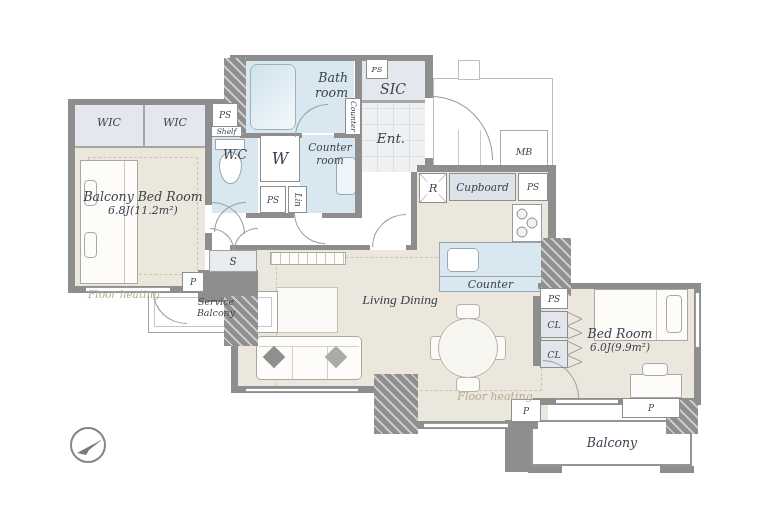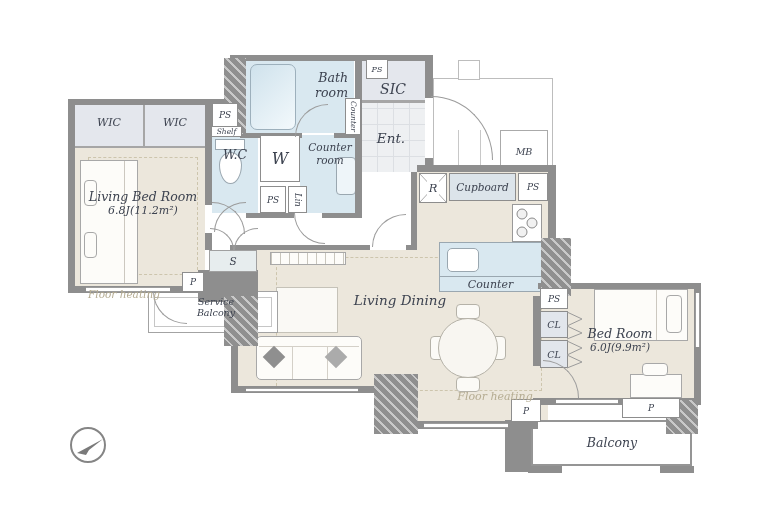--- a/index.html
+++ b/index.html
@@ -221,38 +221,38 @@
 <div class="arc bl" style="left:153px;top:292px;width:34px;height:32px;"></div>
 <div class="arc tr" style="left:210px;top:228px;width:24px;height:22px;"></div>
 <div class="arc tl" style="left:234px;top:228px;width:24px;height:22px;"></div>
 <svg class="ab" style="left:566px;top:311px;" width="20" height="58">
   <path d="M1,1 L16,8 L1,15 M1,15 L16,22 L1,28 M1,30 L16,37 L1,44 M1,44 L16,51 L1,57" fill="none" stroke="#9b9b9b" stroke-width="1"></path>
 </svg>
 
 <div class="lbl" style="left:78px;top:116px;width:62px;font-size:11px;">WIC</div>
 <div class="lbl" style="left:146px;top:116px;width:58px;font-size:11px;">WIC</div>
 <div class="lbl" style="left:78px;top:189px;width:130px;">
-  <div style="font-size:12.5px;">Living Bed Room</div>
+  <div style="font-size:12.5px;">Balcony Bed Room</div>
   <div style="font-size:11px;">6.8J(11.2m²)</div>
 </div>
 <div class="lbl fh" style="left:88px;top:271px;width:100px;font-size:10.5px;text-align:left;">Floor heating</div>
 <div class="lbl" style="left:212px;top:147px;width:46px;font-size:12.5px;">W.C</div>
 <div class="lbl" style="left:294px;top:70px;width:54px;font-size:12.5px;text-align:right;">
   <div>Bath</div>
   <div>room</div>
 </div>
 <div class="lbl" style="left:300px;top:141px;width:60px;font-size:10.5px;">
   <div>Counter</div>
   <div>room</div>
 </div>
 <div class="lbl" style="left:362px;top:81px;width:62px;font-size:14px;">SIC</div>
 <div class="lbl" style="left:362px;top:130px;width:58px;font-size:13.5px;">Ent.</div>
 <div class="lbl" style="left:502px;top:146px;width:44px;font-size:9.5px;">MB</div>
 <div class="lbl" style="left:338px;top:292px;width:124px;">
-  <div style="font-size:13.5px;">Living Dining</div>
+  <div style="font-size:13.5px;font-family:Liberation Serif, serif;">Living Dining</div>
 </div>
 <div class="lbl fh" style="left:446px;top:373px;width:98px;font-size:11px;">Floor heating</div>
 <div class="lbl" style="left:178px;top:296px;width:76px;font-size:9.5px;">
   <div>Service</div>
   <div>Balcony</div>
 </div>
 <div class="lbl" style="left:564px;top:326px;width:112px;">
   <div style="font-size:12.5px;">Bed Room</div>
   <div style="font-size:10.5px;">6.0J(9.9m²)</div>
 </div>

